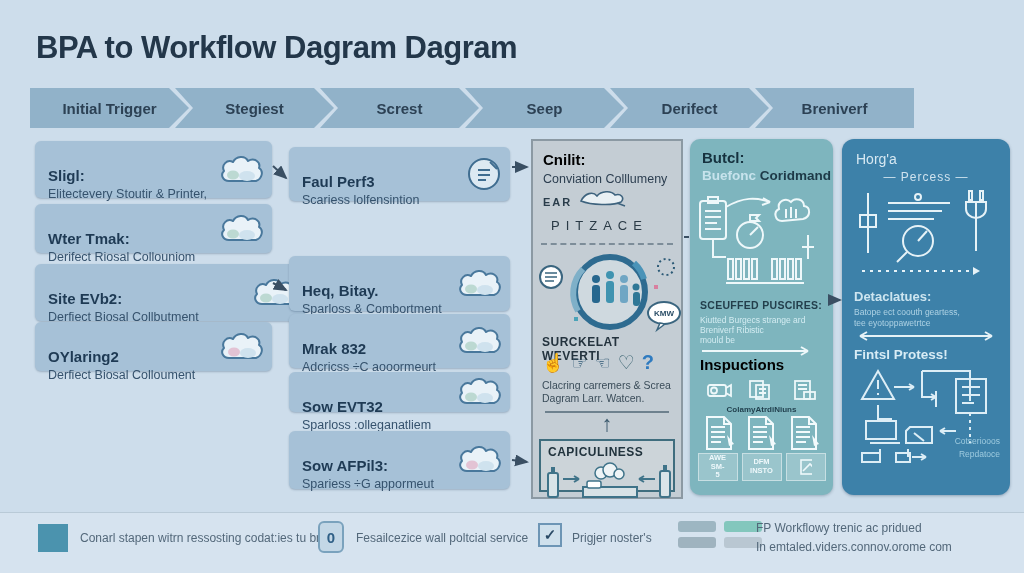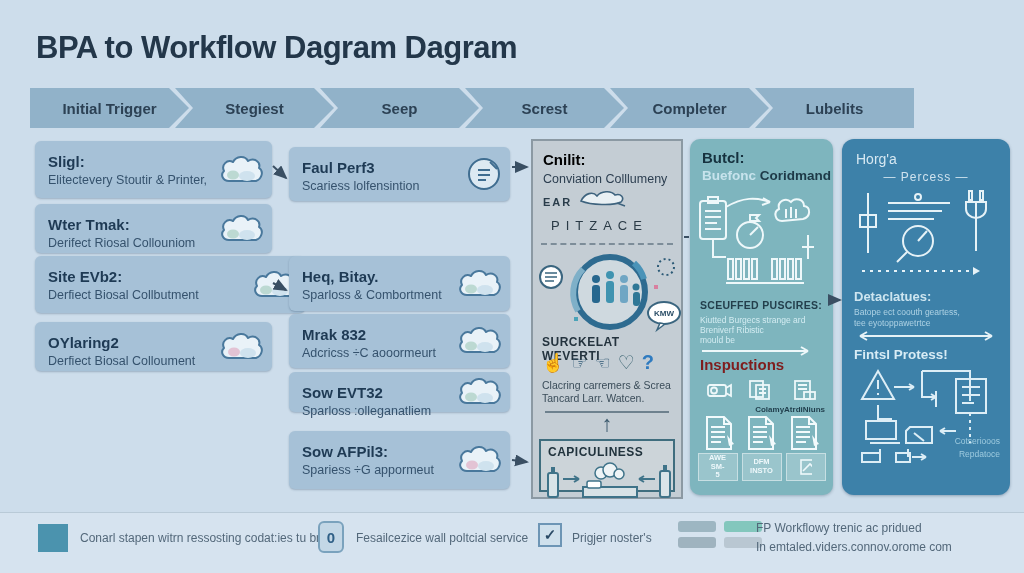--- a/index.html
+++ b/index.html
@@ -8,21 +8,21 @@
 
   .title{position:absolute;left:36px;top:30px;font-size:31px;font-weight:bold;color:#23374a;letter-spacing:-0.5px}
 
   .chevrons{position:absolute;left:30px;top:88px;width:884px;height:40px;display:flex}
   .chev{flex:1;background:#91b2c9;display:flex;align-items:center;justify-content:center;margin-right:-14px;
         clip-path:polygon(0 0,calc(100% - 20px) 0,100% 50%,calc(100% - 20px) 100%,0 100%,18px 50%)}
   .chev.first{clip-path:polygon(0 0,calc(100% - 20px) 0,100% 50%,calc(100% - 20px) 100%,0 100%)}
   .chev.last{margin-right:0;clip-path:polygon(0 0,100% 0,100% 100%,0 100%,18px 50%)}
   .chev span{font-weight:bold;font-size:15px;color:#2c4154}
 
-  .box{position:absolute;background:#a6c1d7;border-radius:6px;padding:12px 58px 9px 13px;box-shadow:0 1px 2px rgba(40,70,100,.3)}
+  .box{position:absolute;background:#a6c1d7;border-radius:6px;padding:26px 58px 9px 13px;box-shadow:0 1px 2px rgba(40,70,100,.3)}
   .box-title{font-size:15px;font-weight:bold;color:#1e3a54;white-space:nowrap}
   .box-sub{font-size:12.5px;color:#35526d;margin-top:3px;white-space:nowrap}
   .box-icon{position:absolute;right:8px;top:50%;transform:translateY(-50%);width:46px;height:34px}
 
   .panel{position:absolute}
   .panel3{left:531px;top:139px;width:152px;height:360px;background:#c4cdd4;border:2px solid #8b99a3}
   .p3-head{position:absolute;left:10px;top:10px;font-size:15px;font-weight:bold;color:#000000}
   .p3-sub{position:absolute;left:10px;top:31px;font-size:12.5px;color:#2c3e50}
   .p3-ear{position:absolute;left:10px;top:55px;font-size:11px;font-weight:bold;letter-spacing:2px;color:#2a3d4b}
   .p3-scribble{position:absolute;left:44px;top:48px}
@@ -44,23 +44,23 @@
 
   .panel4{left:690px;top:139px;width:143px;height:356px;background:#7eb5be;border-radius:10px;box-shadow:0 1px 3px rgba(30,60,80,.3)}
   .p4-head{position:absolute;left:12px;top:10px;font-size:15px;font-weight:bold;color:#16323f}
   .p4-subrow{position:absolute;left:12px;top:29px;font-size:13.5px;font-weight:bold;white-space:nowrap}
   .p4-sub-light{color:#c7e3ec}
   .p4-sub-dark{color:#1d3947}
   .p4-art{position:absolute;left:8px;top:50px}
   .p4-sect{position:absolute;left:10px;top:160px;font-size:10.5px;font-weight:bold;letter-spacing:.3px;color:#233f4c}
   .p4-txt{position:absolute;left:10px;font-size:8.5px;color:#d3ecf2;white-space:nowrap}
   .p4-arrow{position:absolute;left:10px;top:207px}
-  .p4-insp{position:absolute;left:10px;top:217px;font-size:15px;font-weight:bold;color:#7f1d1d}
+  .p4-insp{position:absolute;left:10px;top:217px;font-size:15px;font-weight:bold;color:#000000}
   .p4-rowA{position:absolute;left:8px;top:240px;width:127px;display:flex;justify-content:space-around}
-  .p4-labels{position:absolute;left:8px;top:266px;width:127px;display:flex;justify-content:flex-end}
+  .p4-labels{position:absolute;left:8px;top:266px;width:127px;display:flex;justify-content:center}
   .p4-labels span{font-size:8px;font-weight:bold;color:#1f3d4b}
   .p4-rowB{position:absolute;left:8px;top:276px;width:127px;display:flex;justify-content:space-around}
   .p4-badges{position:absolute;left:8px;top:314px;width:127px;display:flex;gap:4px;justify-content:center}
   .p4-badge{width:40px;height:26px;background:rgba(255,255,255,.22);border:1px solid rgba(255,255,255,.45);
             display:flex;align-items:center;justify-content:center;text-align:center;
             font-size:7.5px;font-weight:bold;color:#eef8fb;line-height:1.15;padding:13px}
 
   .panel5{left:842px;top:139px;width:168px;height:356px;background:#3d81a9;border-radius:12px;box-shadow:0 1px 3px rgba(20,50,80,.35)}
   .p5-head{position:absolute;left:14px;top:12px;font-size:14px;font-weight:normal;color:#d6e8f2}
   .p5-sub{position:absolute;left:0;right:0;top:31px;text-align:center;font-size:12px;color:#cfe2ee;letter-spacing:1px}
@@ -120,48 +120,48 @@
   <h1 class="title">BPA to Workflow Dagram Dagram</h1>
 
   <div class="chevrons">
     <div class="chev first">
         <span>Initial Trigger</span>
       </div>
     <div class="chev">
         <span>Stegiest</span>
       </div>
     <div class="chev">
+        <span>Screst</span>
+      </div>
+    <div class="chev">
         <span>Seep</span>
       </div>
     <div class="chev">
-        <span>Screst</span>
-      </div>
-    <div class="chev">
-        <span>Completer</span>
+        <span>Derifect</span>
       </div>
     <div class="chev last">
-        <span>Lubelits</span>
+        <span>Breniverf</span>
       </div>
   </div>
 
   <div class="box" style="left:35px;top:141px;width:237px;height:57px">
     <div class="box-title">Sligl:</div>
     <div class="box-sub">Elitectevery Stoutir &amp; Printer,</div>
     <svg class="box-icon">
         <use href="#sym-cloud"></use>
       </svg>
   </div>
   <div class="box" style="left:35px;top:204px;width:237px;height:49px">
     <div class="box-title">Wter Tmak:</div>
     <div class="box-sub">Derifect Riosal Collouniom</div>
     <svg class="box-icon">
         <use href="#sym-cloud"></use>
       </svg>
   </div>
-  <div class="box" style="left:35px;top:256px;width:270px;height:57px">
+  <div class="box" style="left:35px;top:264px;width:270px;height:57px">
     <div class="box-title">Site EVb2:</div>
     <div class="box-sub">Derfiect Biosal Collbutment</div>
     <svg class="box-icon">
         <use href="#sym-cloud"></use>
       </svg>
   </div>
   <div class="box" style="left:35px;top:322px;width:237px;height:49px">
     <div class="box-title">OYlaring2</div>
     <div class="box-sub">Derfiect Biosal Colloument</div>
     <svg class="box-icon">
@@ -241,21 +241,21 @@
 
     <div class="p3-sect">SURCKELAT WEVERTI</div>
     <div class="p3-icons">
       <span class="hand">☝</span>
       <span class="hand">☞</span>
       <span class="hand">☜</span>
       <span class="heart">♡</span>
       <span class="qmark">?</span>
     </div>
     <div class="p3-cap1">Clacring carremers &amp; Screa</div>
-    <div class="p3-cap2">Tancard Larr. Watcen.</div>
+    <div class="p3-cap2">Dagram Larr. Watcen.</div>
     <div class="p3-hr"></div>
     <div class="p3-up">↑</div>
 
     <div class="p3-foot">
       <div class="p3-foot-head">CAPICULINESS</div>
       <svg class="p3-foot-art" width="132" height="40" viewBox="0 0 132 40">
         <rect x="5" y="12" width="10" height="24" rx="2" fill="#d9e4e8" stroke="#3f7389" stroke-width="2"></rect>
         <rect x="8" y="6" width="4" height="6" fill="#3f7389"></rect>
         <rect x="117" y="10" width="10" height="26" rx="2" fill="#d9e4e8" stroke="#3f7389" stroke-width="2"></rect>
         <rect x="120" y="4" width="4" height="6" fill="#3f7389"></rect>

